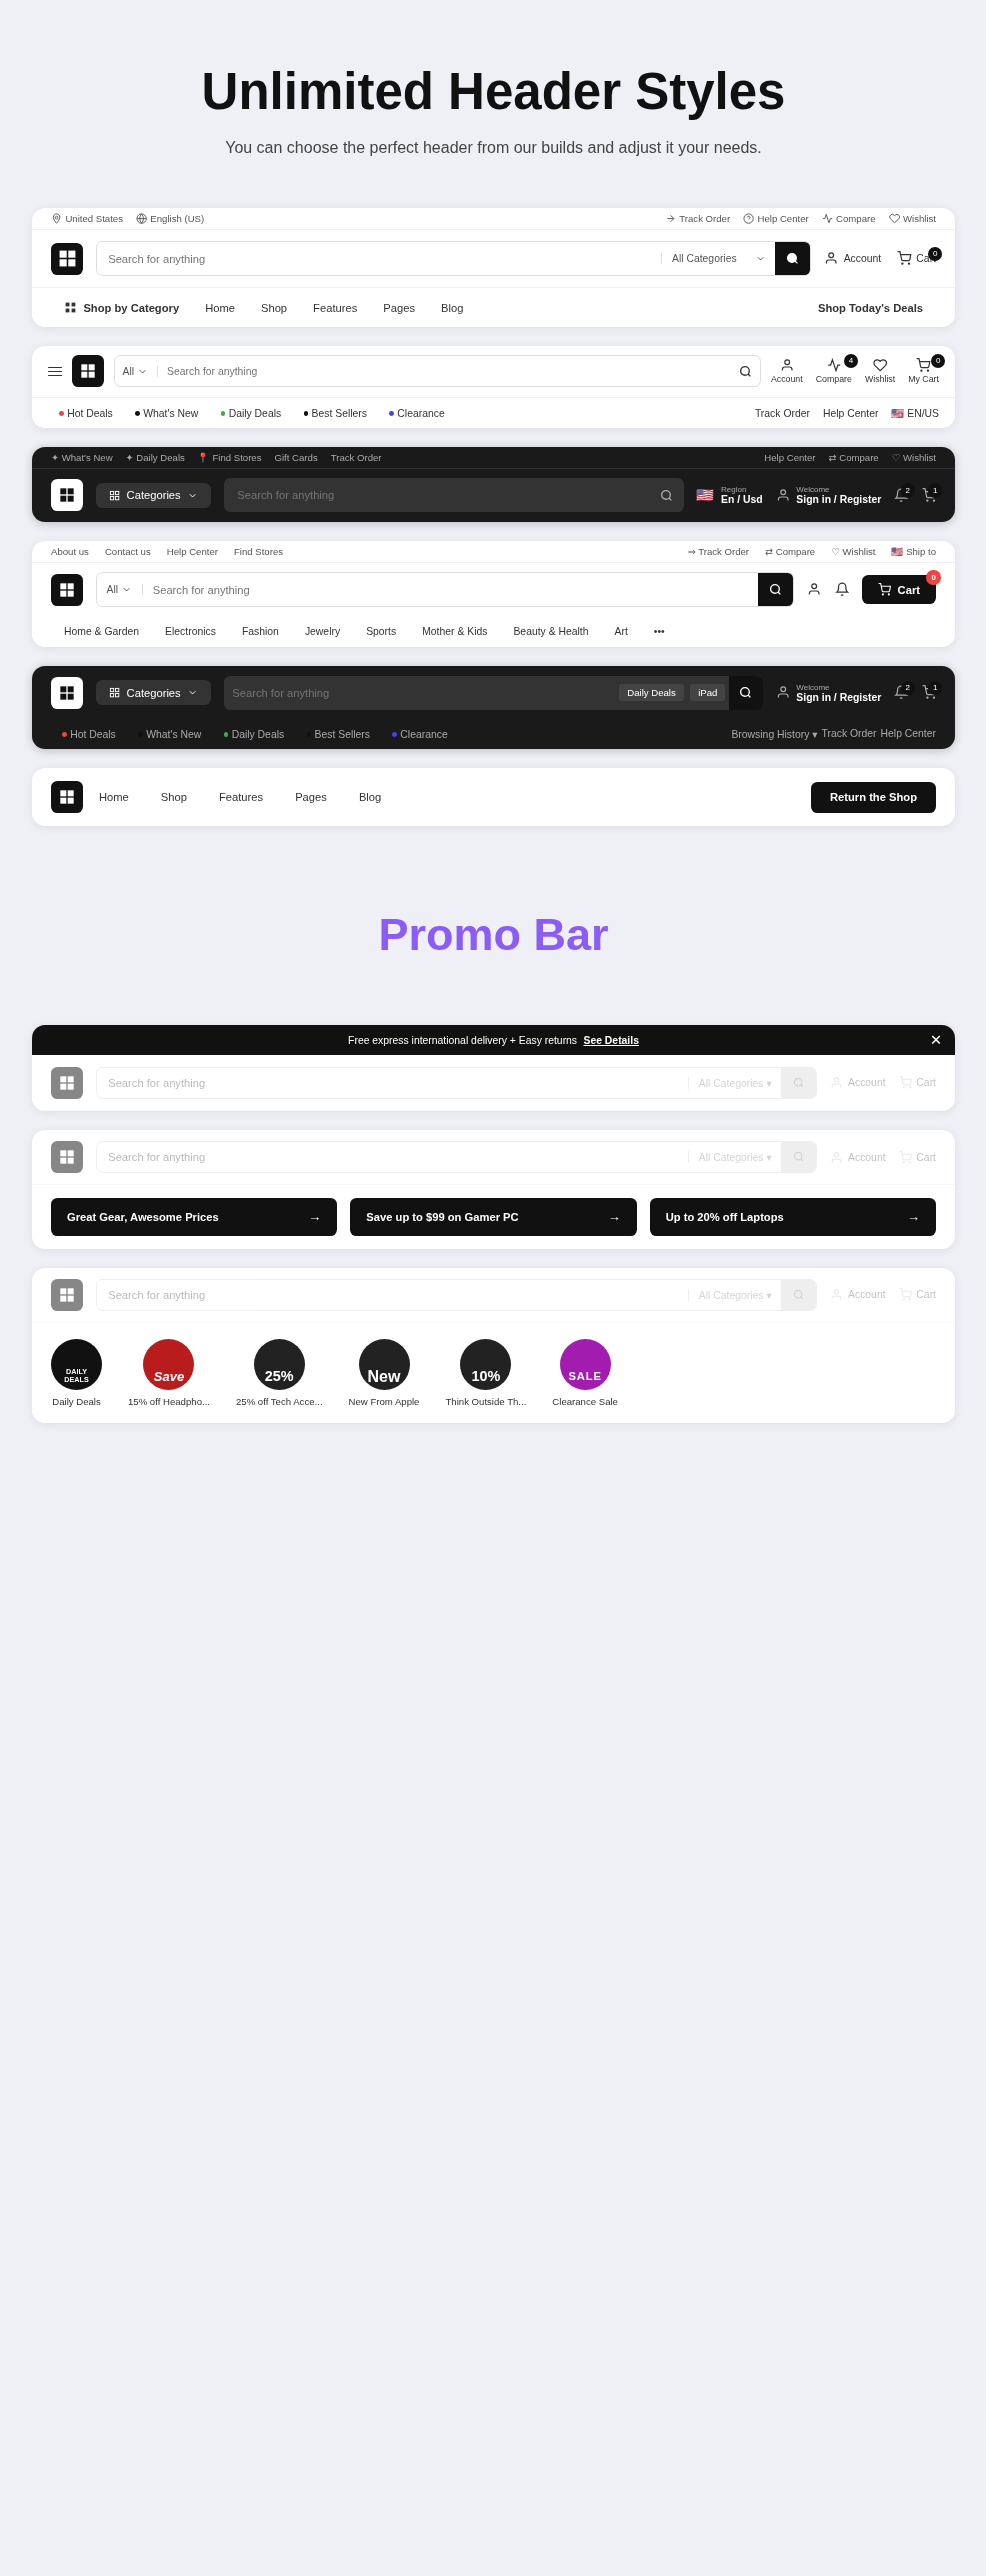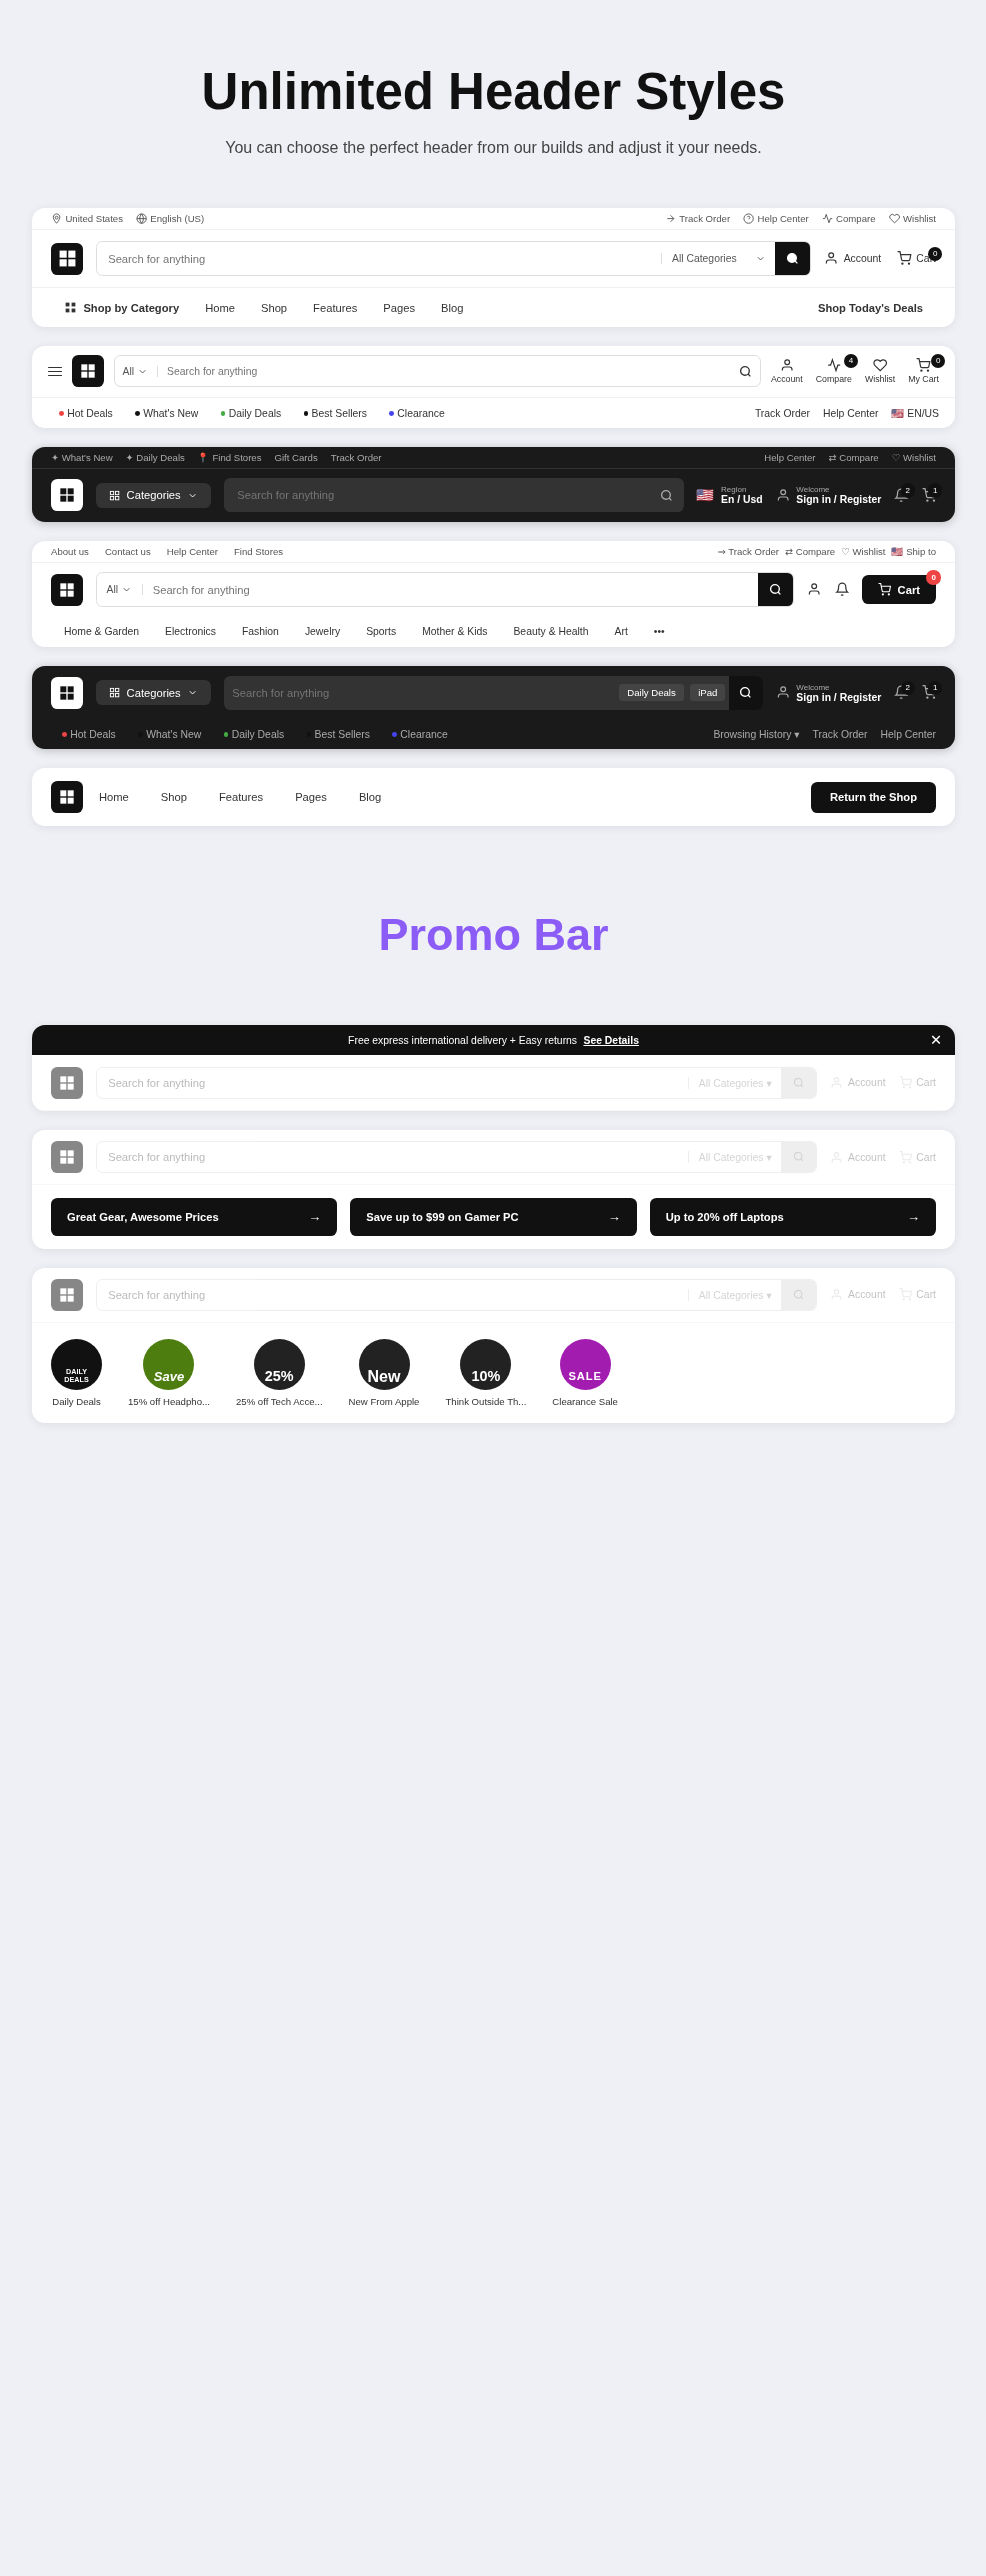--- a/index.html
+++ b/index.html
@@ -322,21 +322,21 @@
     }
     .h5-search-btn {
       background: #111; border: none; width: 34px; height: 34px;
       display: flex; align-items: center; justify-content: center; cursor: pointer;
     }
     .h5-nav {
       display: flex; align-items: center; padding: 6.4px 19px;
       font-size: 10.4px; color: #aaa; gap: 0;
     }
     .h5-nav-item { padding: 3.2px 11.2px; cursor: pointer; display: flex; align-items: center; gap: 3.2px; }
-    .h5-nav-right { margin-left: auto; display: flex; gap: 13px; align-items: flex-end; }
+    .h5-nav-right { margin-left: auto; display: flex; gap: 4px; align-items: flex-start; }
 
     
     .header6-card {
       background: #fff; border-radius: 13px;
       margin: 0 32px 19px; overflow: hidden;
       box-shadow: 0 1.6px 9.6px rgba(0,0,0,0.07);
     }
     .h6-main {
       display: flex; align-items: center; padding: 13px 19px; gap: 0;
     }
@@ -712,21 +712,21 @@
 </div>
 
 <div class="header4-card">
   <div class="h4-topbar">
     <div style="display:flex;gap:16px;">
       <span>About us</span>
       <span>Contact us</span>
       <span>Help Center</span>
       <span>Find Stores</span>
     </div>
-    <div style="display:flex;gap:6px;">
+    <div style="display:flex;gap:16px;">
       <span>⇒ Track Order</span>
       <span>⇄ Compare</span>
       <span>♡ Wishlist</span>
       <span>🇺🇸 Ship to</span>
     </div>
   </div>
   <div class="h4-main">
     <div class="logo-icon">
       <svg width="16" height="16" viewBox="0 0 24 24">
           <rect x="2" y="2" width="9" height="9" fill="white"></rect>
@@ -1027,21 +1027,21 @@
     </div>
   </div>
   <div class="promo-badges">
     <div class="promo-badge-item">
       <div class="badge-circle">
         <div class="badge-text-inner">DAILY<br>DEALS</div>
       </div>
       <span>Daily Deals</span>
     </div>
     <div class="promo-badge-item">
-      <div class="badge-circle" style="background:#4d7c0f;">
+      <div class="badge-circle" style="background:#b91c1c;">
         <div class="badge-text-inner" style="font-size:13px;font-style:italic;">Save</div>
       </div>
       <span>15% off Headpho...</span>
     </div>
     <div class="promo-badge-item">
       <div class="badge-circle" style="background:#222;">
         <div class="badge-text-inner" style="font-size:14.4px;font-weight:900;">25%</div>
       </div>
       <span>25% off Tech Acce...</span>
     </div>

